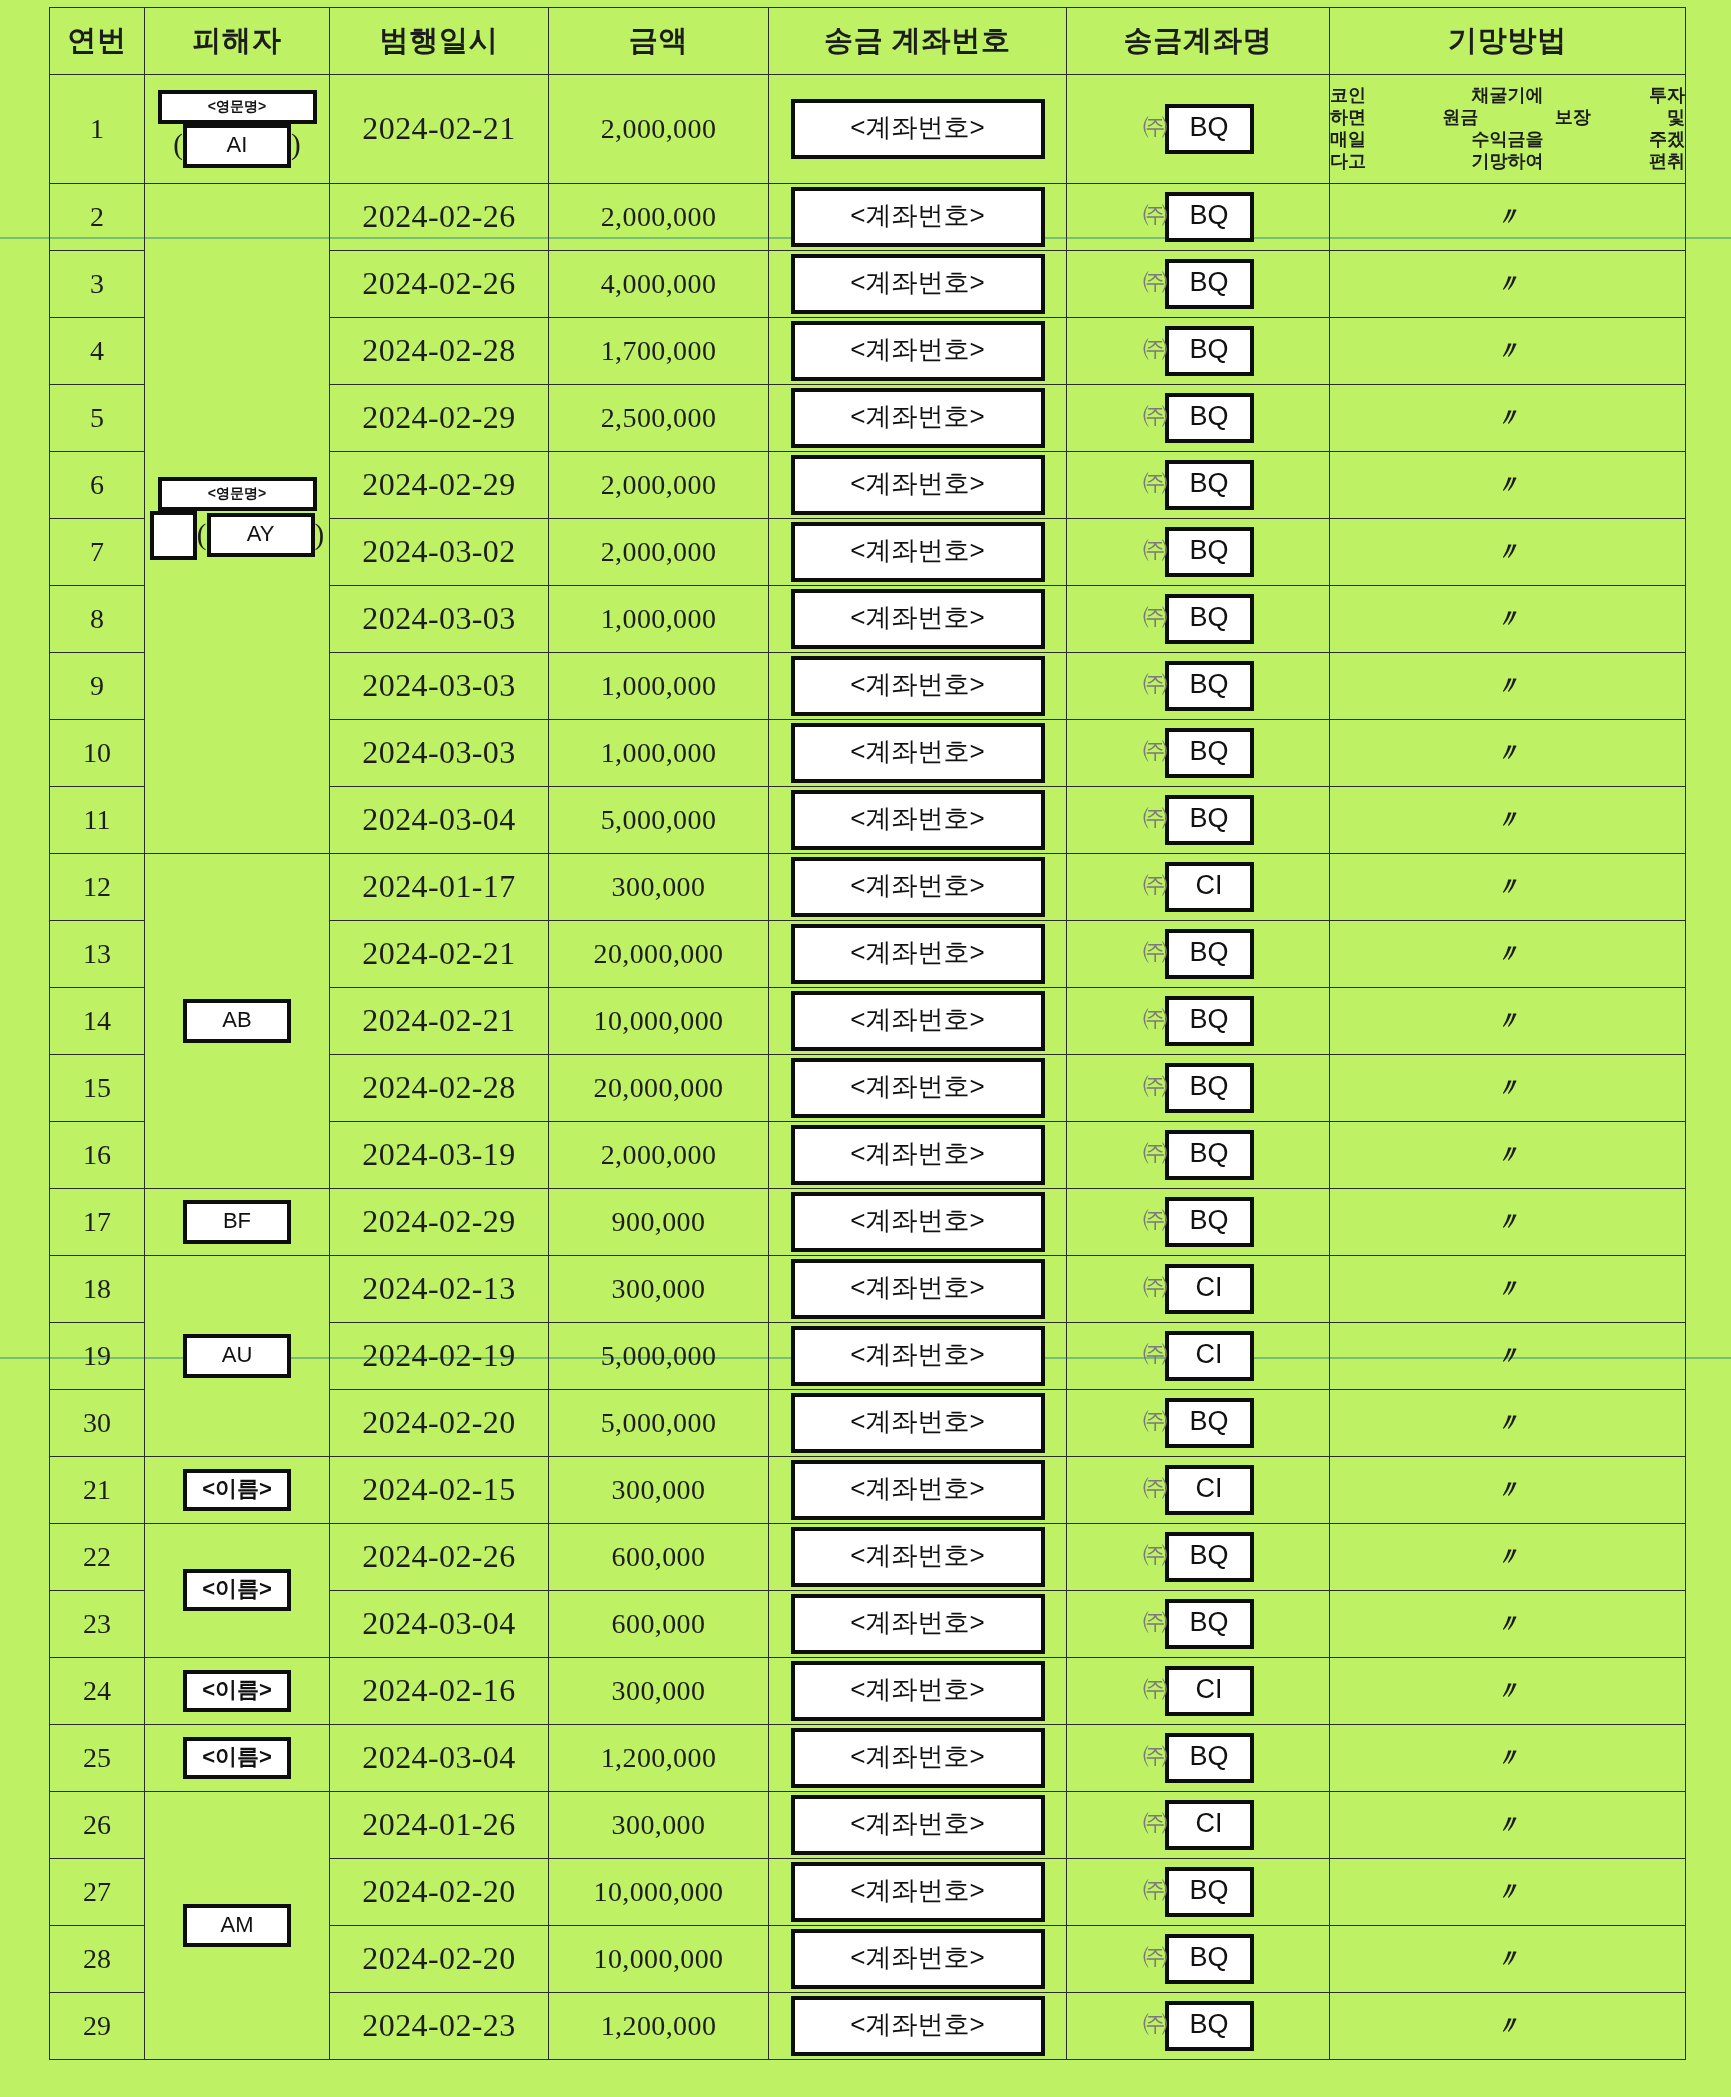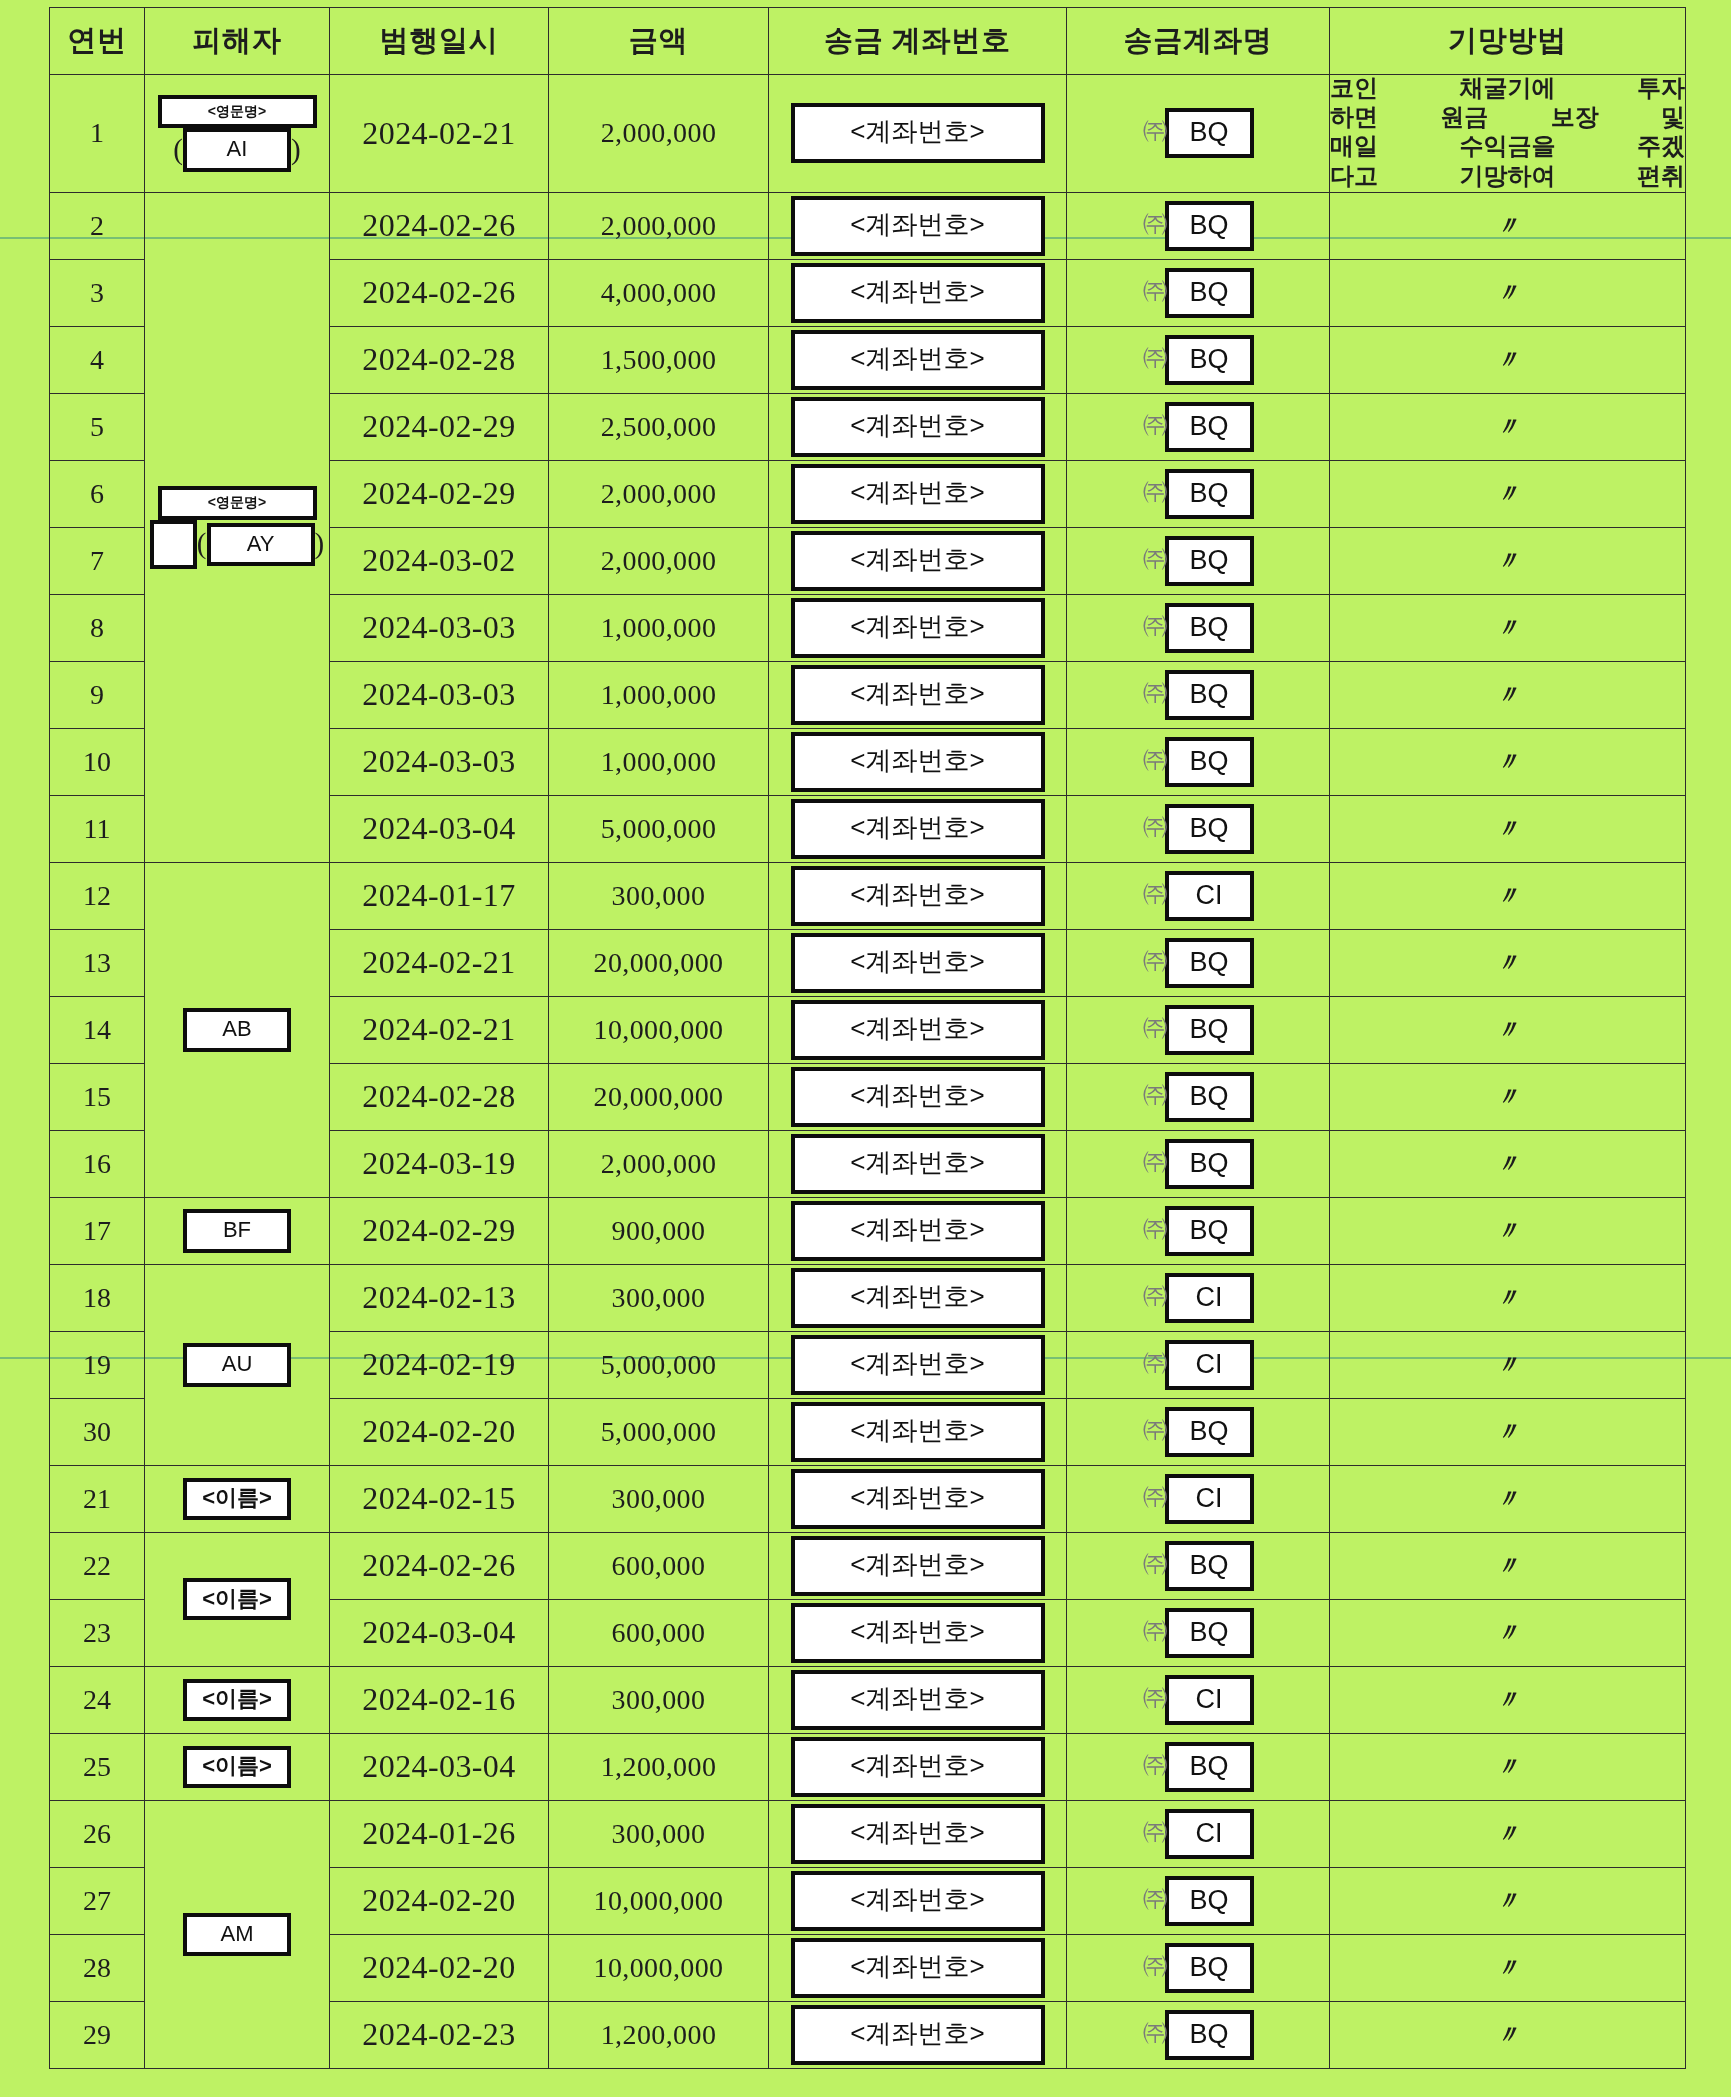--- a/index.html
+++ b/index.html
@@ -130,27 +130,27 @@
   .vic-stack { display: inline-block; text-align: center; line-height: 1; }
   .vic-stack .row2 {
     margin-top: -3.4px;
     white-space: nowrap;
     font-size: 29px;
     color: #1d1d1d;
   }
   .paren { display: inline-block; position: relative; top: 1.7px; }
 
   .method {
-    font-size: 24px;
+    font-size: 18px;
     line-height: 1.22;
     text-align: justify;
     text-align-last: justify;
     padding: 5.1px 13.6px;
     word-break: keep-all;
-    font-family: Liberation Mono, monospace;
+    font-family: Liberation Serif, serif;
     font-weight: 600;
   }
 </style>
 </head>
 <body>
 
 <div id="sheet">
 
   <div class="scanline" style="top:237px;"></div>
   <div class="scanline" style="top:1357px;"></div>
@@ -204,21 +204,21 @@
           <td class="num">3</td>
           <td class="date">2024-02-26</td>
           <td class="amt">4,000,000</td>
           <td><span class="redbox rb-acct">&lt;계좌번호&gt;</span></td>
           <td class="namecell"><span class="corp">㈜</span><span class="redbox rb-name">BQ</span></td>
           <td class="ditto">〃</td>
         </tr>
         <tr>
           <td class="num">4</td>
           <td class="date">2024-02-28</td>
-          <td class="amt">1,500,000</td>
+          <td class="amt">1,700,000</td>
           <td><span class="redbox rb-acct">&lt;계좌번호&gt;</span></td>
           <td class="namecell"><span class="corp">㈜</span><span class="redbox rb-name">BQ</span></td>
           <td class="ditto">〃</td>
         </tr>
         <tr>
           <td class="num">5</td>
           <td class="date">2024-02-29</td>
           <td class="amt">2,500,000</td>
           <td><span class="redbox rb-acct">&lt;계좌번호&gt;</span></td>
           <td class="namecell"><span class="corp">㈜</span><span class="redbox rb-name">BQ</span></td>

